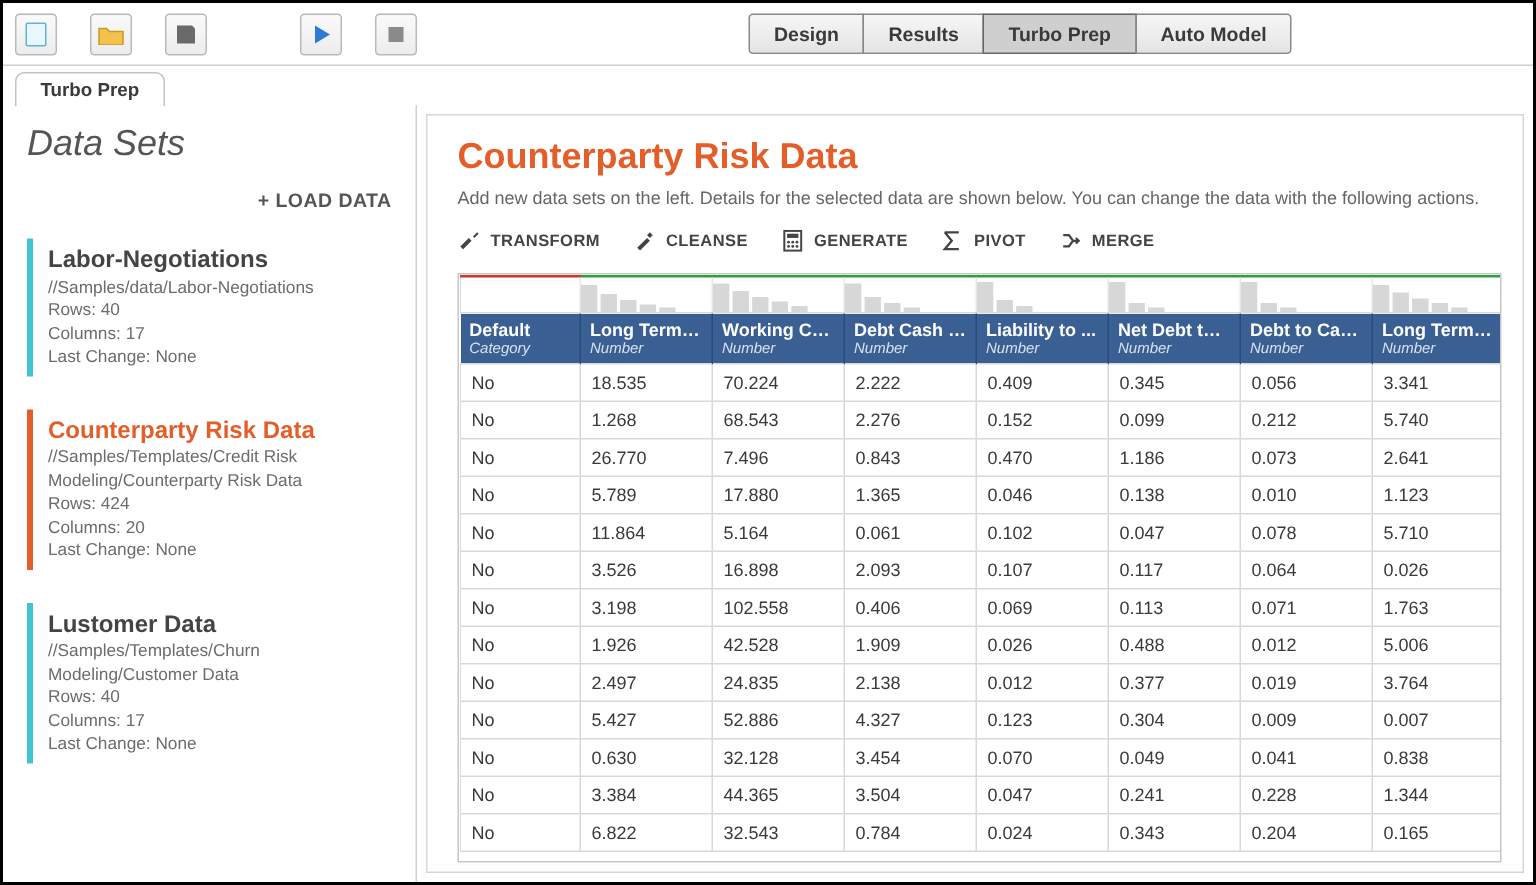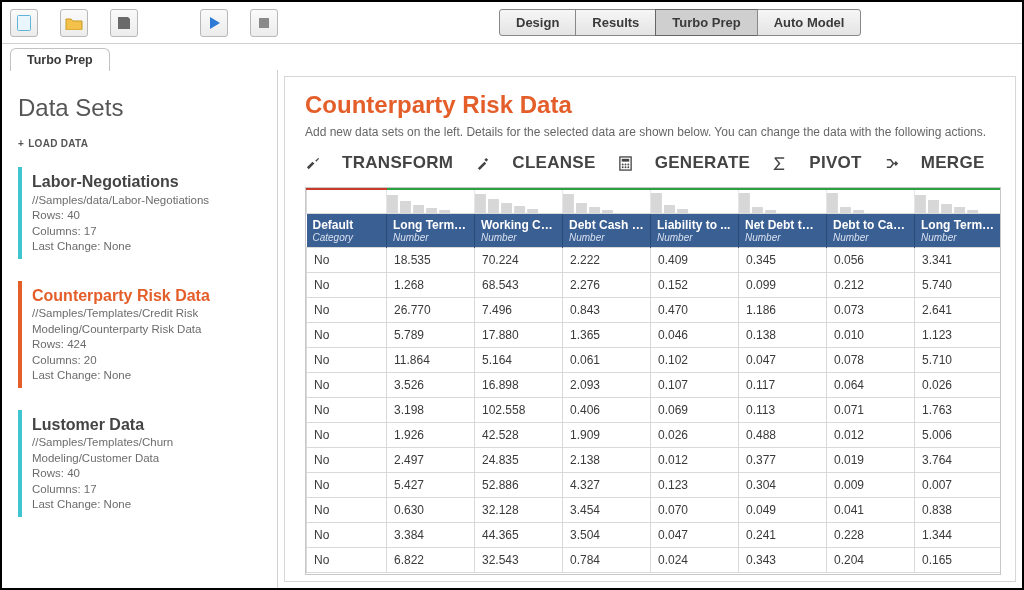--- a/index.html
+++ b/index.html
@@ -83,32 +83,34 @@
     display: flex;
     overflow: hidden;
   }
   .sidebar {
     width: 276px;
     border-right: 1px solid #d0d0d0;
     padding: 12px 16px;
     overflow: auto;
   }
   .sidebar h1 {
-    margin: 12px 0 16px 0;
+    margin: 0 0 16px 0;
     font-size: 24px;
     font-weight: 400;
     color: #555;
+    font-style: italic;
   }
   .load-data {
-    font-size: 10px;
+    font-size: 13px;
     font-weight: 600;
     color: #555;
     letter-spacing: .3px;
     margin-bottom: 18px;
     cursor: pointer;
+    text-align: right;
   }
   .load-data .plus { font-weight: 700; margin-right: 4px; }
   .ds-item {
     border-left: 4px solid #40c4cf;
     padding: 4px 0 4px 10px;
     margin-bottom: 22px;
     line-height: 1.35;
   }
   .ds-item.sel { border-left-color: #e45e2a; }
   .ds-title {
@@ -144,22 +146,22 @@
     font-size: 12px;
     color: #666;
     margin-bottom: 14px;
   }
   .action-row {
     display: flex;
     gap: 22px;
     margin-bottom: 14px;
   }
   .action-btn {
-    display: flex; align-items: center; gap: 22px;
-    font-size: 17px; font-weight: 600; color: #444;
+    display: flex; align-items: center; gap: 7px;
+    font-size: 11px; font-weight: 600; color: #444;
     letter-spacing: .3px; cursor: pointer;
   }
   .action-btn svg { width: 15px; height: 15px; }
 
   .table-scroll {
     flex: 1;
     overflow: auto;
     border: 1px solid #c7c7c7;
   }
   table {

